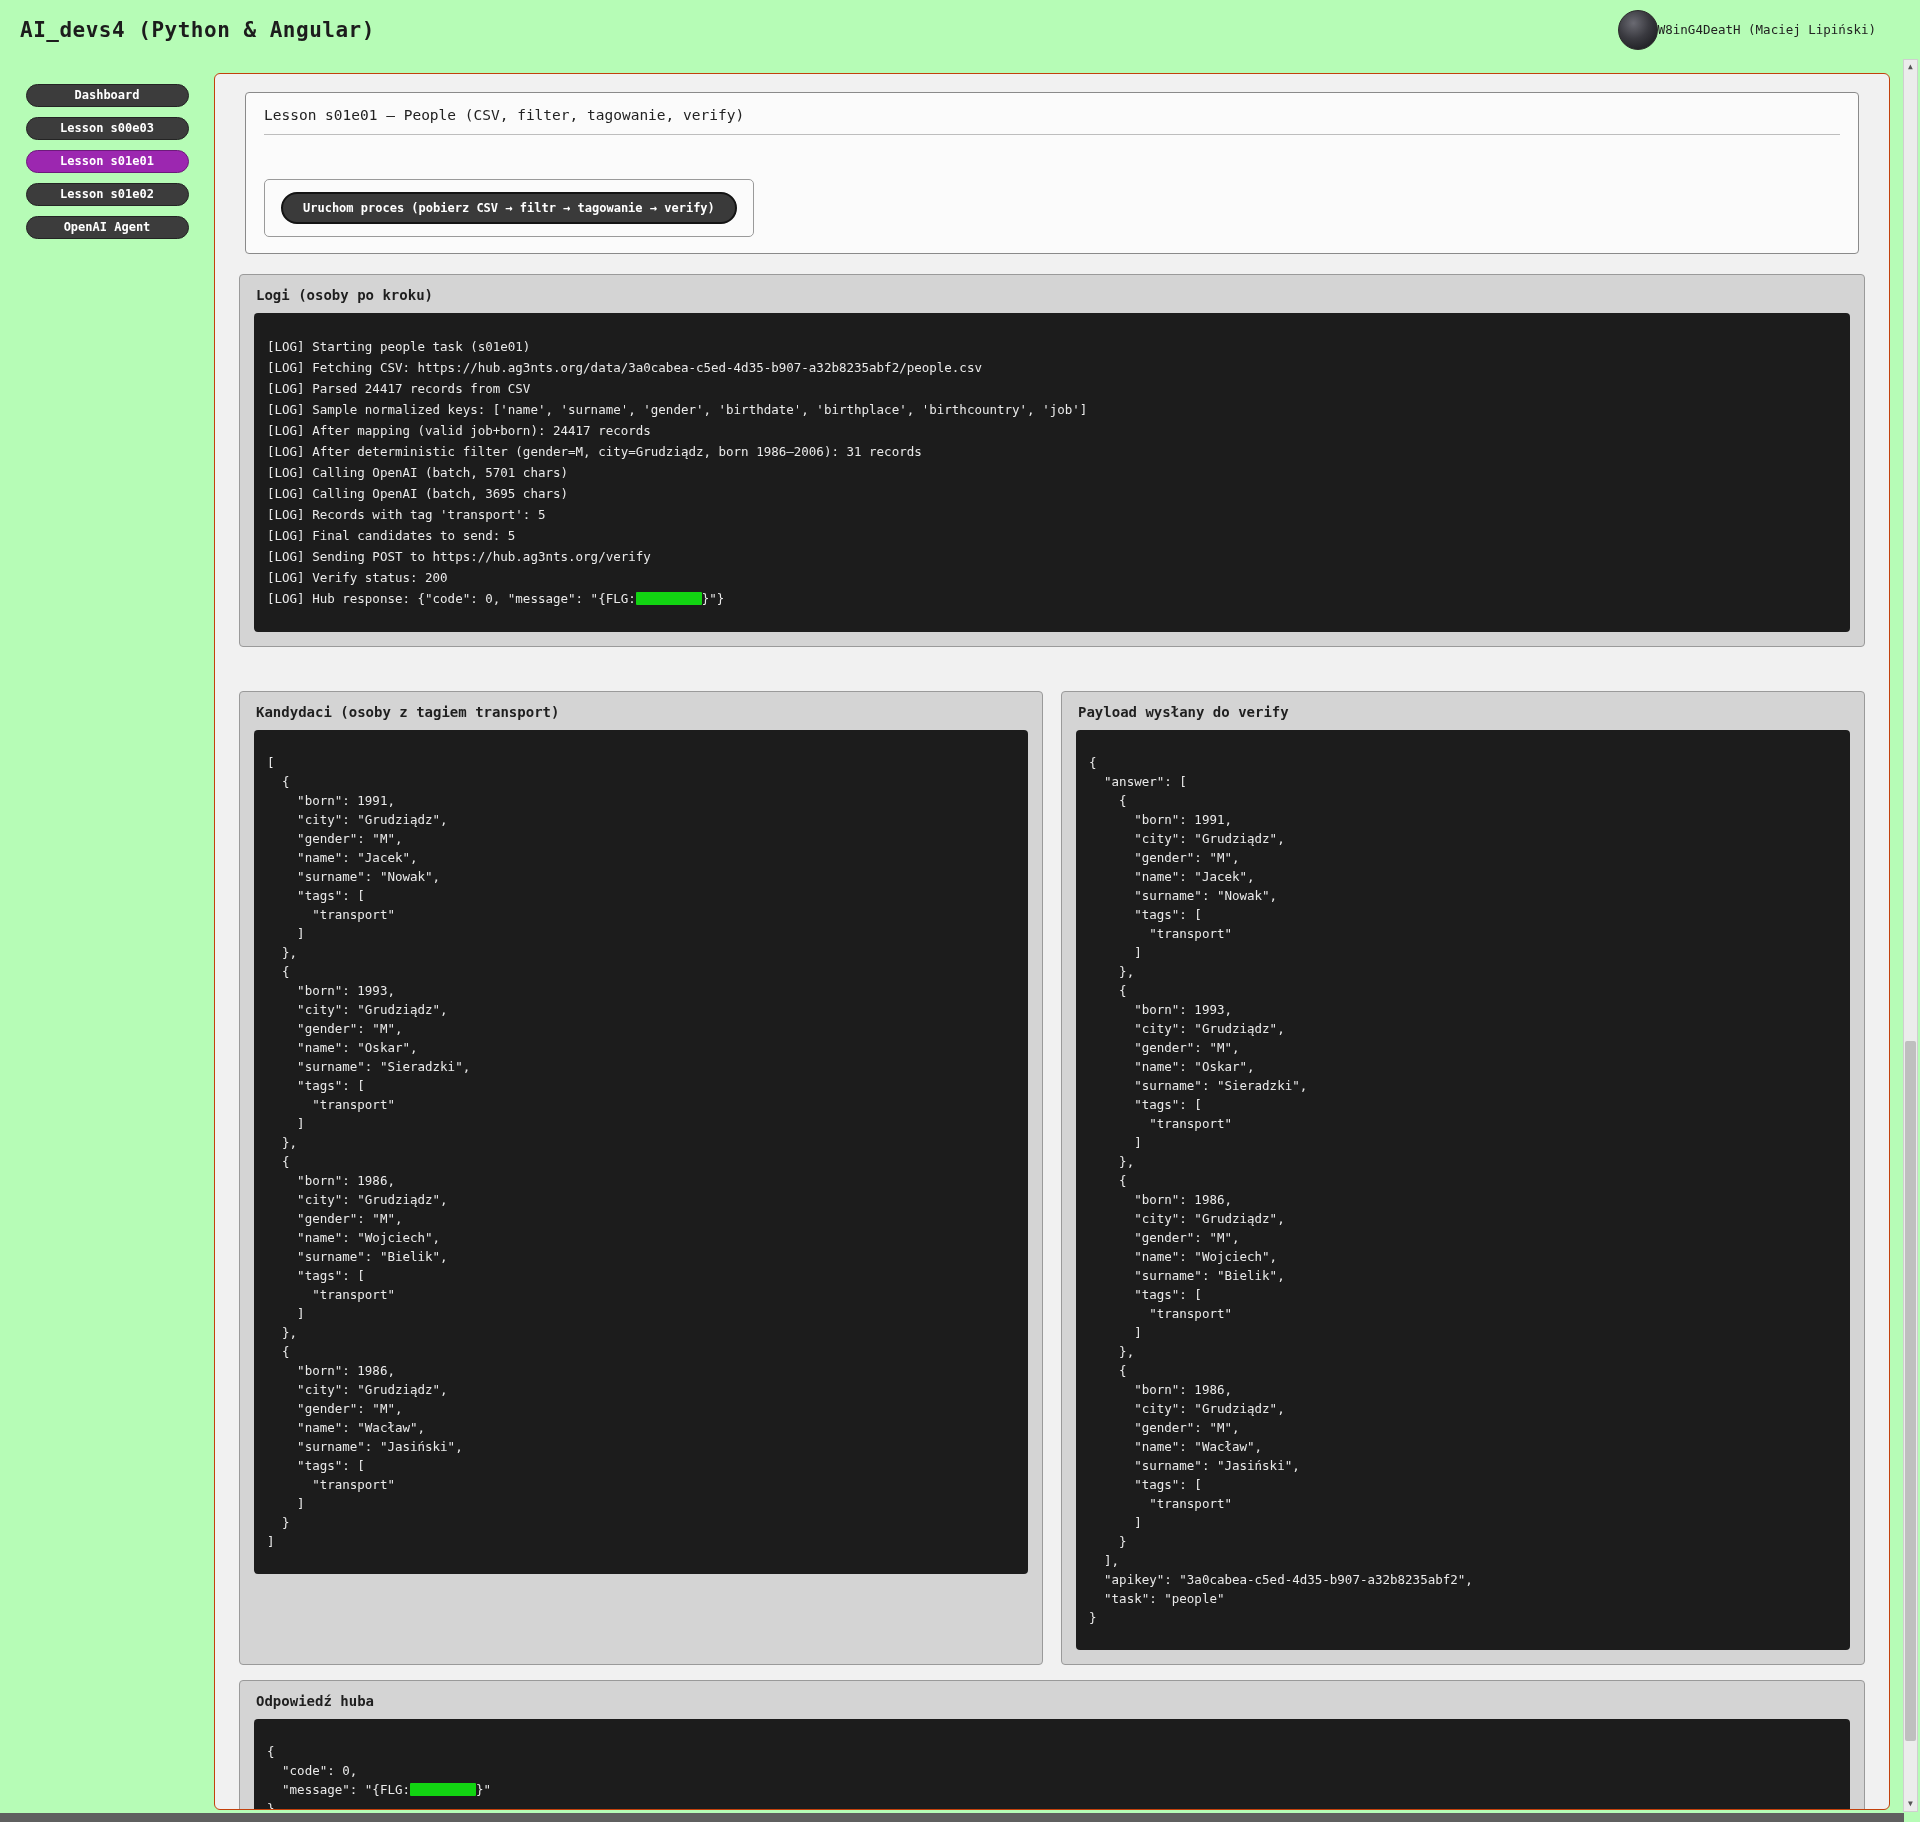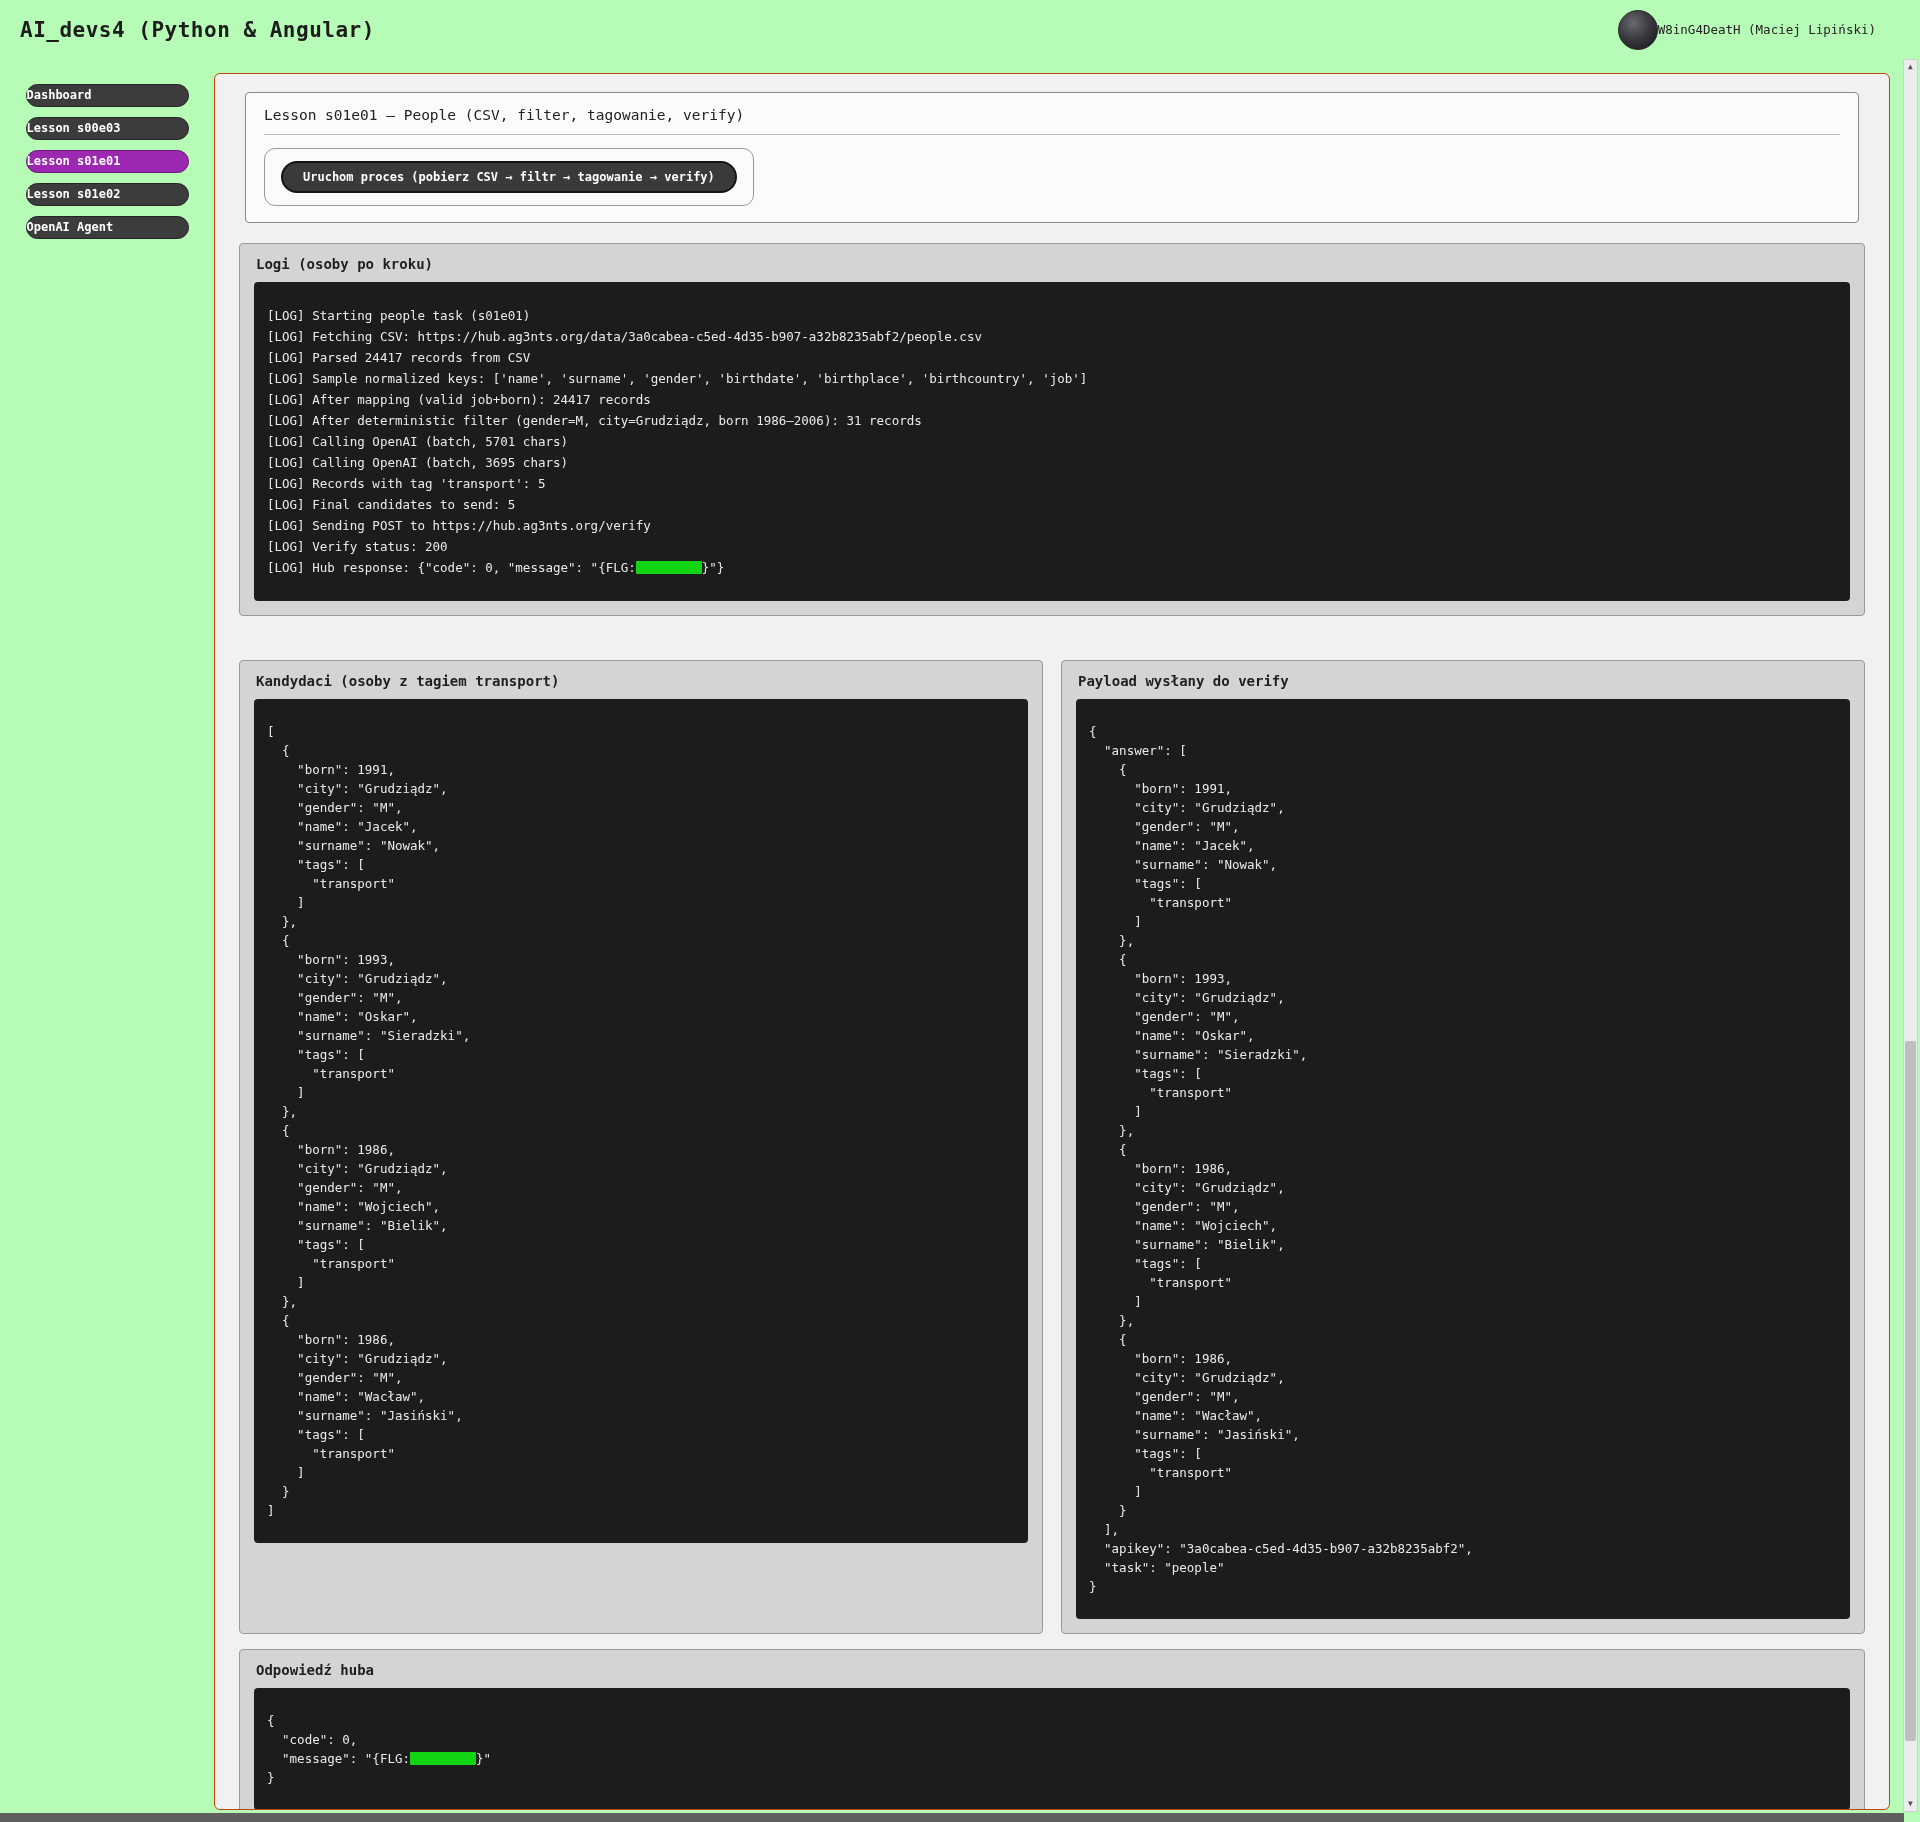--- a/index.html
+++ b/index.html
@@ -29,21 +29,21 @@
   .user-name { font-size: 12.5px; color: #222; }
 
   
   .page { display: flex; align-items: flex-start; }
   .sidebar { width: 214px; padding-top: 25px; flex: 0 0 214px; }
   .side-btn {
     display: block; width: 163px; margin: 0 auto 10px auto;
     background: #3c3c3c; color: #fff;
     font-family: "DejaVu Sans Mono", monospace;
     font-size: 12px; font-weight: 700;
-    text-align: left; line-height: 21px; height: 23px;
+    text-align: center; line-height: 21px; height: 23px;
     border: 1px solid #242424; border-radius: 12px;
     cursor: pointer; padding: 0;
   }
   .side-btn.active { background: var(--accent-active, #9c27b0); border-color: #6d1a7b; }
 
   .content {
     flex: 1;
     margin: 14px 30px 12px 0;
     background: #f1f1f1;
     border: 1px solid #c2410c;
@@ -70,23 +70,24 @@
     padding: 14px 18px 16px 18px;
     margin: 0 6px 20px 6px;
   }
   .lesson-title {
     font-size: 14.5px; font-weight: 400; color: #222;
     padding-bottom: 11px; margin: 0 0 13px 0;
     border-bottom: 1px solid #bdbdbd;
   }
   .button-box {
     display: inline-block;
-    border: 1px solid #9a9a9a; border-radius: 11px;
+    border: 1px solid #9a9a9a; border-radius: 5px;
     padding: 12px 16px;
     background: #fbfbfb;
+    margin-top: 31px;
   }
   .run-btn {
     background: #3a3a3a; color: #fff;
     font-family: "DejaVu Sans Mono", monospace;
     font-size: 12px; font-weight: 700;
     padding: 7px 20px;
     border: 2px solid #141414; border-radius: 16px;
     cursor: pointer;
   }
 

